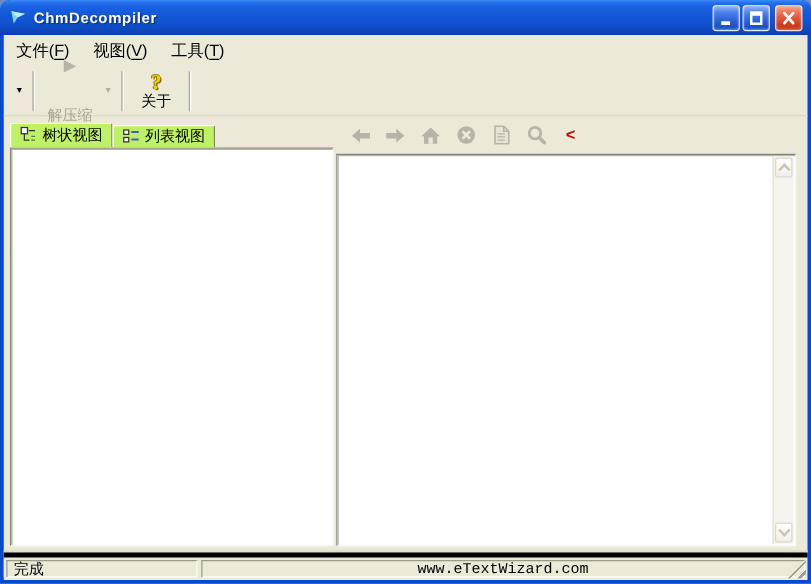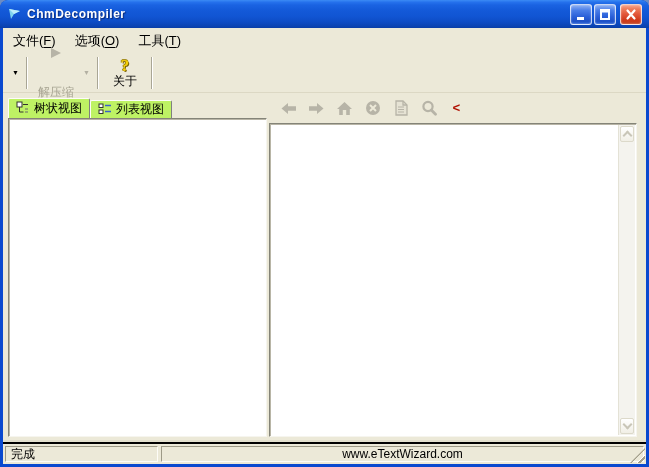--- a/index.html
+++ b/index.html
@@ -109,30 +109,30 @@
     border:1px solid #dcd9ca; border-radius:2px;
     display:flex; align-items:center; justify-content:center;
   }
   .scroll-btn.up { top:1px; } .scroll-btn.down { bottom:1px; }
   .chev { width:7px; height:7px; border:solid #c9c6b8; border-width:0 2px 2px 0; }
   .chev.up { transform:rotate(-135deg); margin-top:3px; }
   .chev.down { transform:rotate(45deg); margin-bottom:3px; }
   
   .statusbar {
     height:22px; display:flex; align-items:stretch; gap:3px;
-    padding:2px 2px 2px 2px; border-top:2px solid #000000;
+    padding:2px 2px 2px 2px; border-top:4px solid #000000;
     box-shadow:0 -2px 0 #e2dfcd;
     font-size:12px; position:relative;
   }
   .status-cell {
     border:1px solid; border-color:#9d9a87 #fdfcf7 #fdfcf7 #9d9a87;
     display:flex; align-items:center; padding:0 5px; color:#000;
   }
   .cell-left { width:153px; }
-  .cell-right { flex:1; justify-content:center; font-family:Liberation Sans, sans-serif; font-size:12px;align-items:center; }
+  .cell-right { flex:1; justify-content:center; font-family:Liberation Mono, monospace; font-size:12px;align-items:center; }
   .grip {
     position:absolute; right:1px; bottom:1px; width:15px; height:15px;
     clip-path:polygon(100% 0,100% 100%,0 100%);
     background:repeating-linear-gradient(135deg,transparent 0 3px,#fff 3px 4px,#a39f8b 4px 6px);
   }
 </style>
 </head>
 <body>
 
 <div class="window">
@@ -160,21 +160,21 @@
           <path d="M3.5 2.5 L10.5 10.5 M10.5 2.5 L3.5 10.5" stroke="#fff" stroke-width="2.2" stroke-linecap="round"></path>
         </svg>
       </div>
     </div>
   </div>
 
   <div class="client">
 
     <div class="menubar" id="menubar">
         <span class="menu-item">文件(<u>F</u>)</span>
-        <span class="menu-item">选项(<u>O</u>)</span>
+        <span class="menu-item">视图(<u>V</u>)</span>
         <span class="menu-item">工具(<u>T</u>)</span>
       </div>
 
     <div class="toolbar">
       <div class="drop-arrow">▼</div>
       <div class="tool-sep"></div>
 
       <div class="tool-btn disabled">
         <span class="tico">
           <svg width="16" height="14" viewBox="0 0 16 14">

